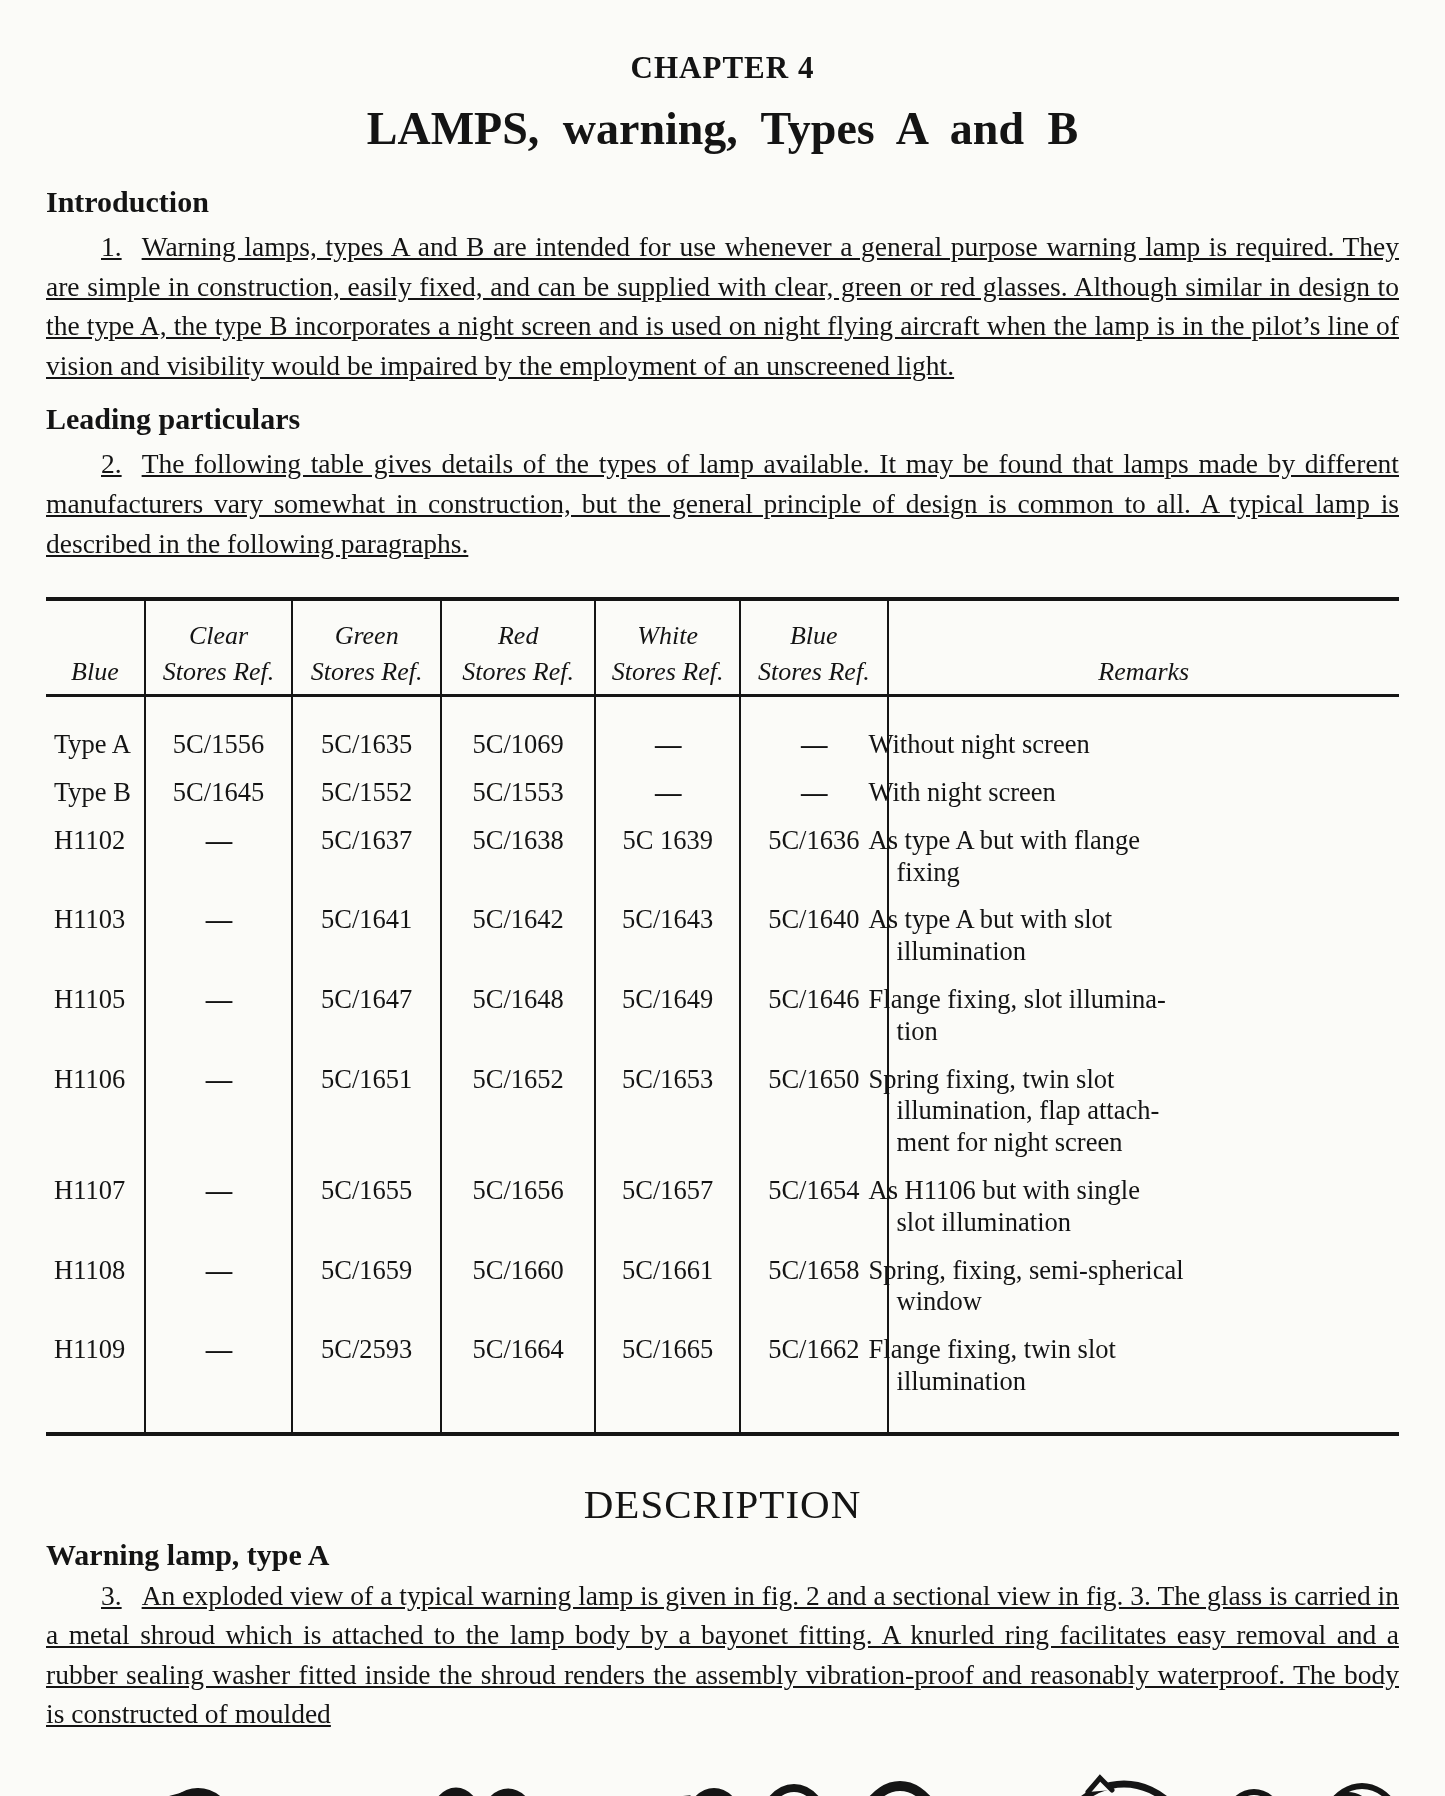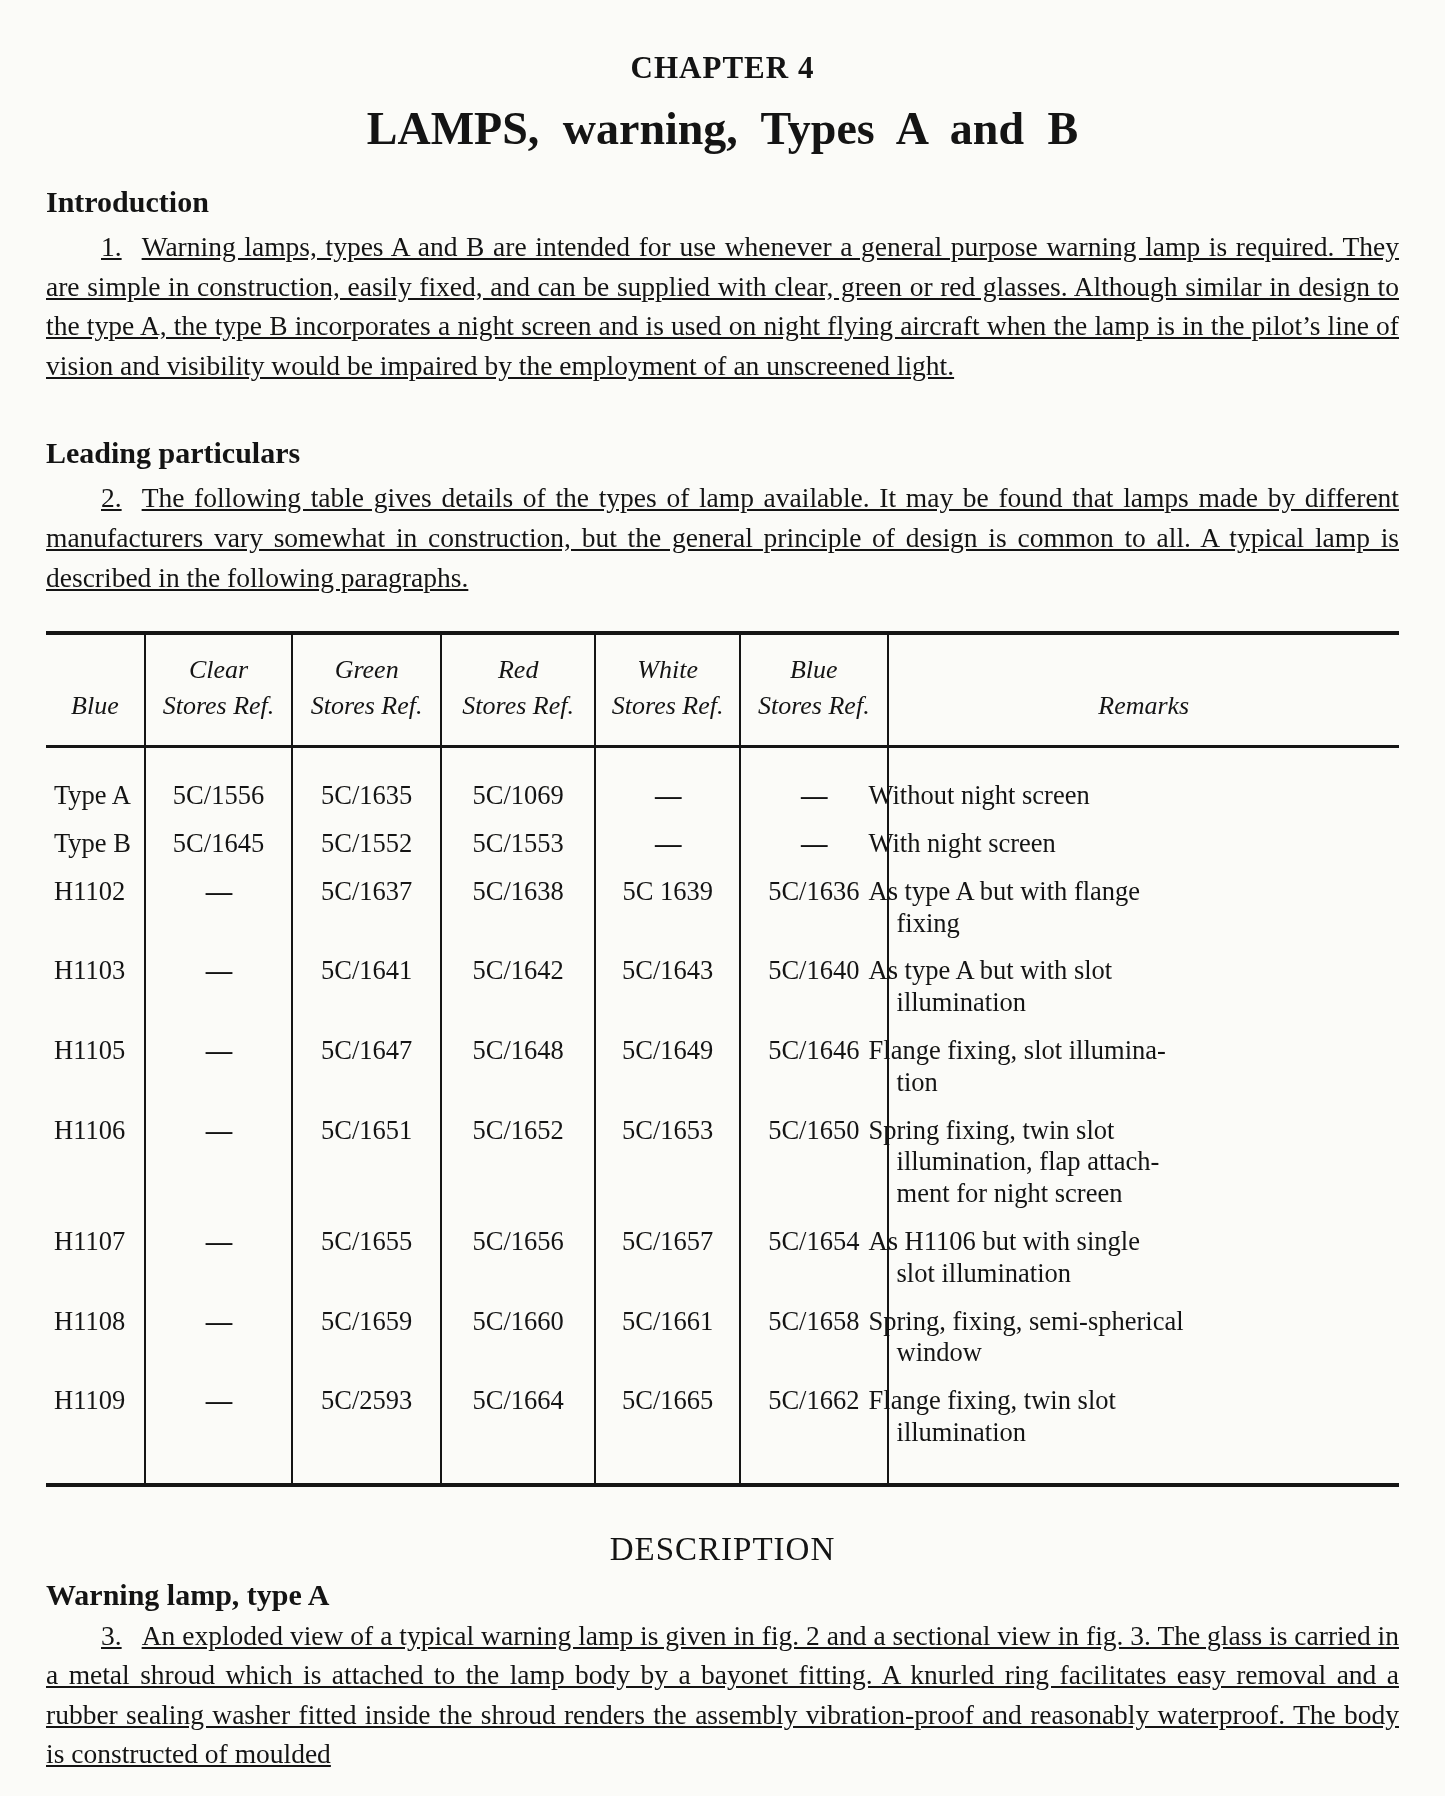--- a/index.html
+++ b/index.html
@@ -29,60 +29,60 @@
 
   
   table.lamp-table{
     width:100%;margin-top:34px;border-collapse:collapse;
     border-top:4px solid #151515;border-bottom:4px solid #151515;
     font-size:26.5px;
   }
   .lamp-table th{
     font-style:italic;font-weight:400;text-align:center;
     border-bottom:3px solid #151515;
-    padding:20px 4px 24px;vertical-align:bottom;
+    padding:20px 4px 7px;vertical-align:bottom;
   }
   .lamp-table th .h1{min-height:36px;font-size:26px;}
   .lamp-table th .h2{font-size:26px;}
   .lamp-table th + th, .lamp-table td + td{border-left:2px solid #151515;}
   .lamp-table tbody td{
     padding:13px 8px 3px;vertical-align:top;
   }
   .lamp-table tbody tr:first-child td{padding-top:32px;}
   .lamp-table tbody tr:last-child td{padding-bottom:34px;}
   .c-type{padding-left:2px;}
   .c-ref{text-align:center;}
   .c-remarks{
     text-align:left;white-space:pre-line;line-height:1.2;
     padding-left:46px;text-indent:-28px;padding-right:4px;
   }
   td.dash{font-weight:700;letter-spacing:-1px;}
 
   
   .desc-head{
-    text-align:center;font-size:33px;letter-spacing:1px;margin:44px 0 0;font-weight:400;
+    text-align:center;font-size:41px;letter-spacing:1px;margin:44px 0 0;font-weight:400;
   }
   .sub-head{font-weight:700;font-size:30px;margin:10px 0 2px 0;}
 
   
   .figure-wrap{margin-top:26px;}
   .figure-svg{display:block;margin:0 auto;}
 </style>
 </head>
 <body>
 
 <div class="page">
 
   <div class="chapter">CHAPTER 4</div>
   <div class="doc-title">LAMPS, warning, Types A and B</div>
 
   <div class="sec-head">Introduction</div>
   <p class="para"><span class="pnum">1.</span><span>Warning lamps, types A and B are intended for use whenever a general purpose warning lamp is required.  They are simple in construction, easily fixed, and can be supplied with clear, green or red glasses.  Although similar in design to the type A, the type B incorporates a night screen and is used on night flying aircraft when the lamp is in the pilot’s line of vision and visibility would be impaired by the employment of an unscreened light.</span></p>
 
-  <div class="sec-head" style="margin-top:51px;">Leading particulars</div>
+  <div class="sec-head" style="margin-top:17px;">Leading particulars</div>
   <p class="para"><span class="pnum">2.</span><span>The following table gives details of the types of lamp available.  It may be found that lamps made by different manufacturers vary somewhat in construction, but the general principle of design is common to all.  A typical lamp is described in the following paragraphs.</span></p>
 
   <table class="lamp-table">
     <colgroup>
       <col style="width:7.3%">
         <col style="width:10.9%">
         <col style="width:11.0%">
       <col style="width:11.4%">
         <col style="width:10.7%">
         <col style="width:10.9%">

